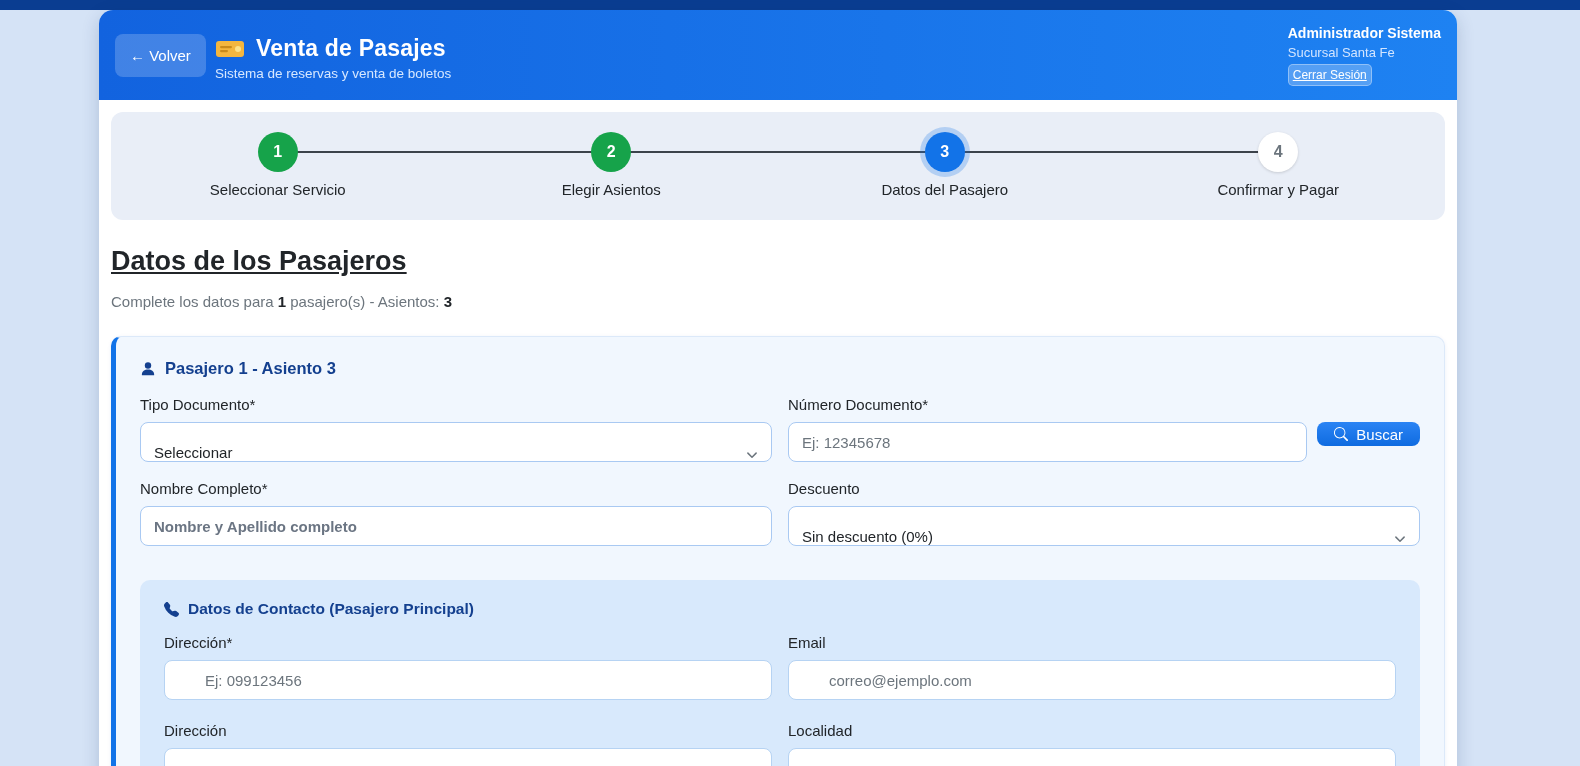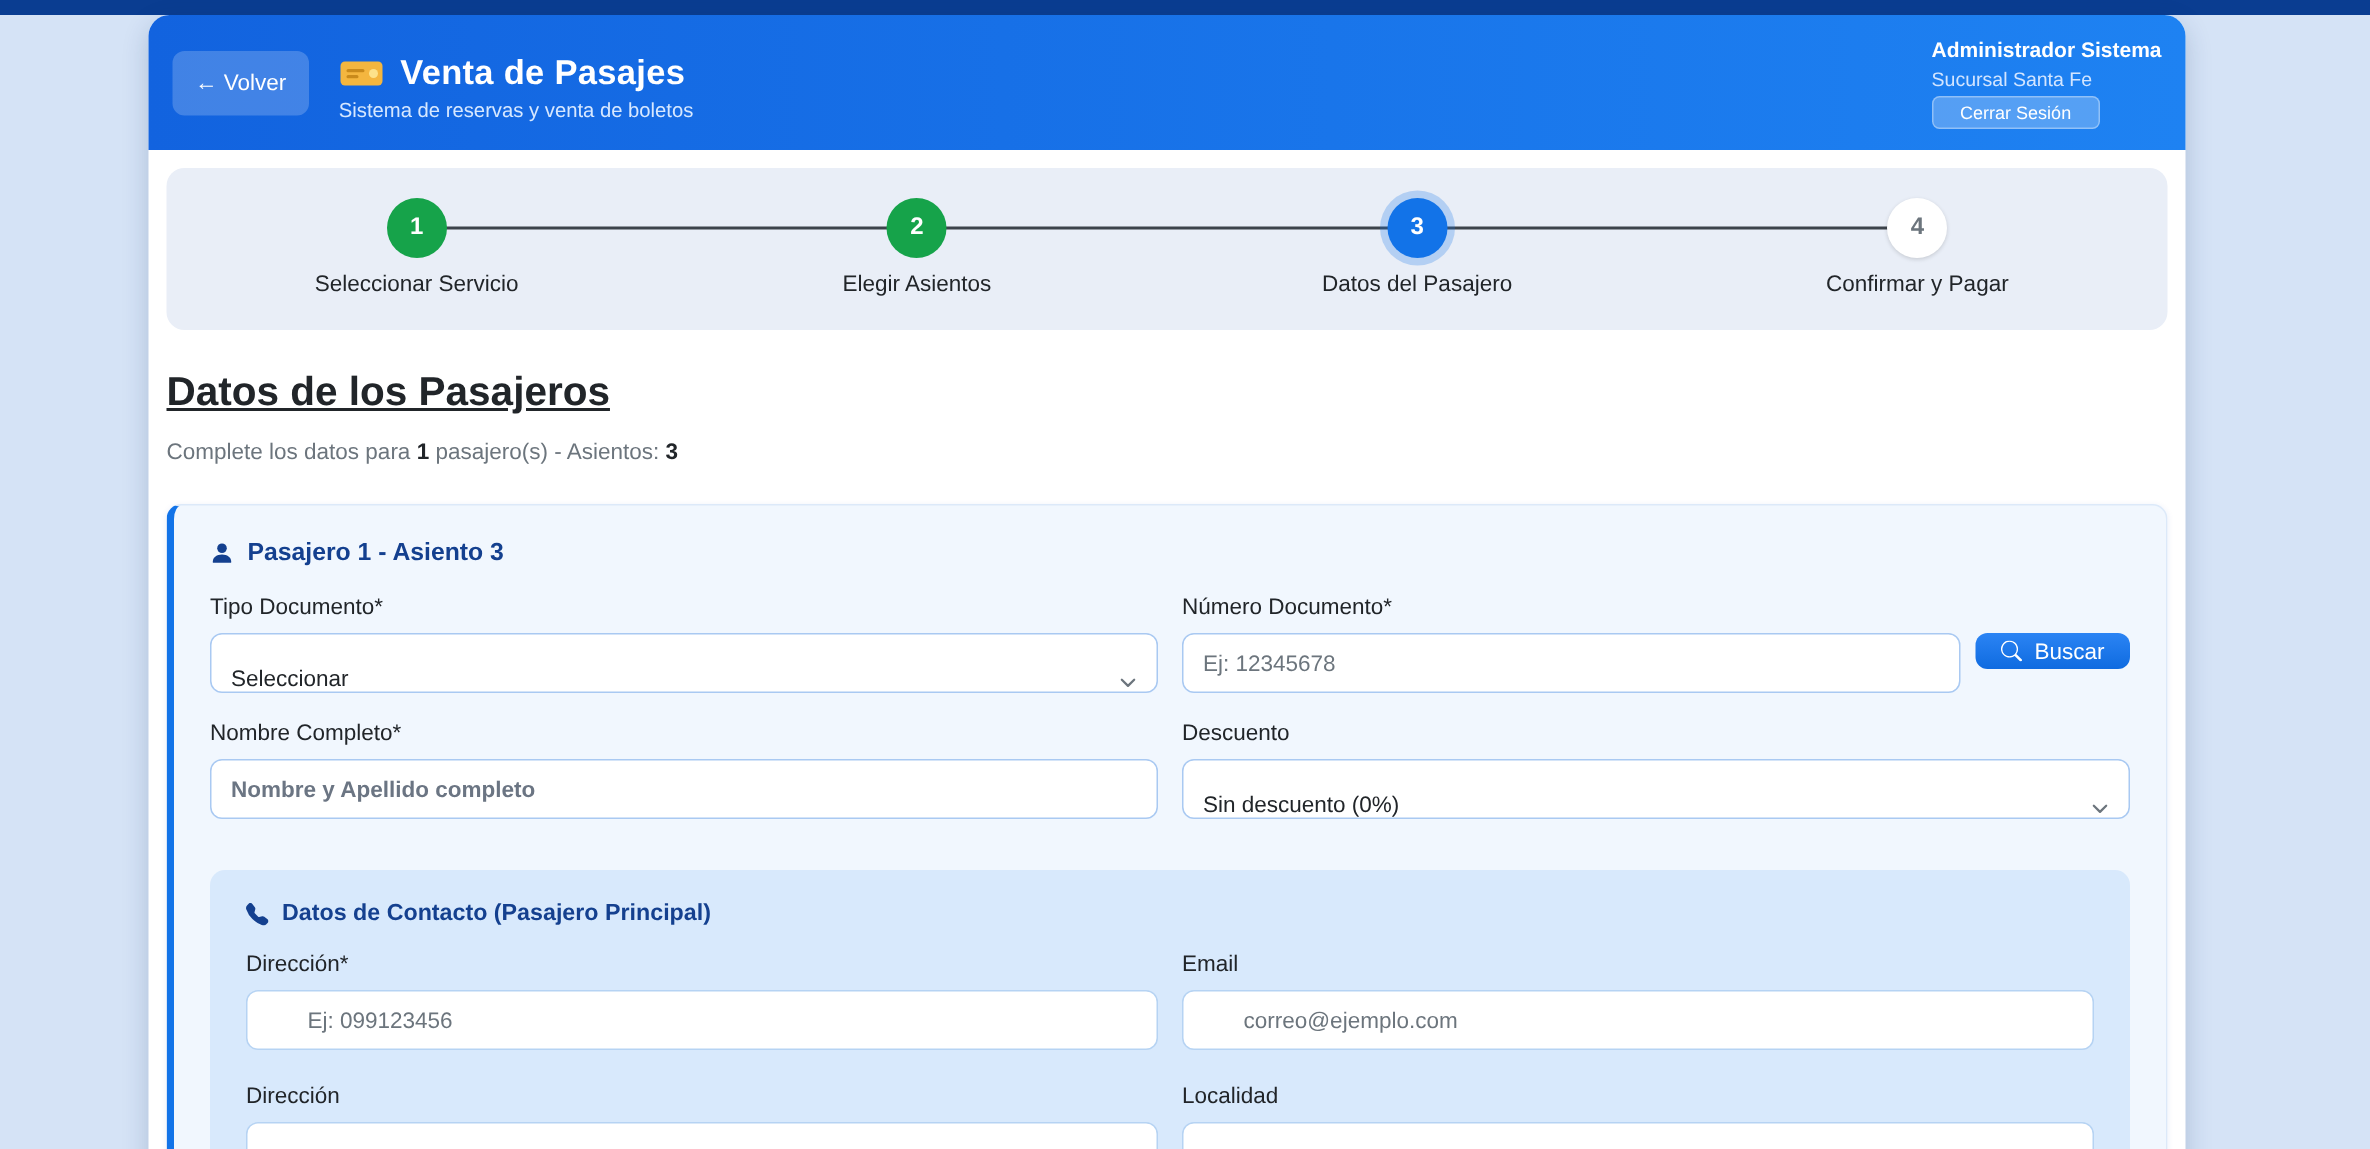--- a/index.html
+++ b/index.html
@@ -23,30 +23,30 @@
   
   .app-header {
     height:90px; border-radius:14px 14px 0 0;
     background:linear-gradient(90deg,#1263df,#1e82f2);
     display:flex; align-items:center; padding:0 16px; color:#fff;
   }
   .btn-back {
     background:rgba(255,255,255,0.2); color:#fff; border:none; border-radius:8px;
     padding:13px 15px; font-size:15px; font-family:inherit; cursor:pointer; white-space:nowrap;
   }
-  .brand { display:flex; flex-direction:column; gap:4px; margin-left:20px; margin-top:6px; }
+  .brand { display:flex; flex-direction:column; gap:4px; margin-left:9px; margin-top:6px; }
   .brand-row { display:flex; align-items:center; gap:11px; }
   .brand-title { font-size:23px; font-weight:700; letter-spacing:0.2px; }
   .brand-subtitle { font-size:13.5px; color:#d7e8ff; }
   .user-block { margin-left:auto; display:flex; flex-direction:column; align-items:flex-start; gap:4px; }
   .user-name { font-size:14px; font-weight:700; }
   .user-branch { font-size:13px; color:#d3e5ff; }
   .btn-logout {
     background:rgba(255,255,255,0.25); border:1px solid rgba(255,255,255,0.35); color:#fff;
-    font-size:12px; padding:3px 18px; border-radius:5px; font-family:inherit; cursor:pointer;
+    font-size:12px; padding:3px 4px; border-radius:5px; font-family:inherit; cursor:pointer;text-decoration:underline;
   }
 
   
   .stepper {
     margin:12px 12px 0; background:#e9eef7; border-radius:12px;
     padding:20px 0 22px; position:relative;
     display:grid; grid-template-columns:repeat(4,1fr);
   }
   .stepper-line { position:absolute; top:39px; left:12.5%; width:75%; height:2px; background:#3c434b; }
   .step { display:flex; flex-direction:column; align-items:center; gap:9px; position:relative; }

